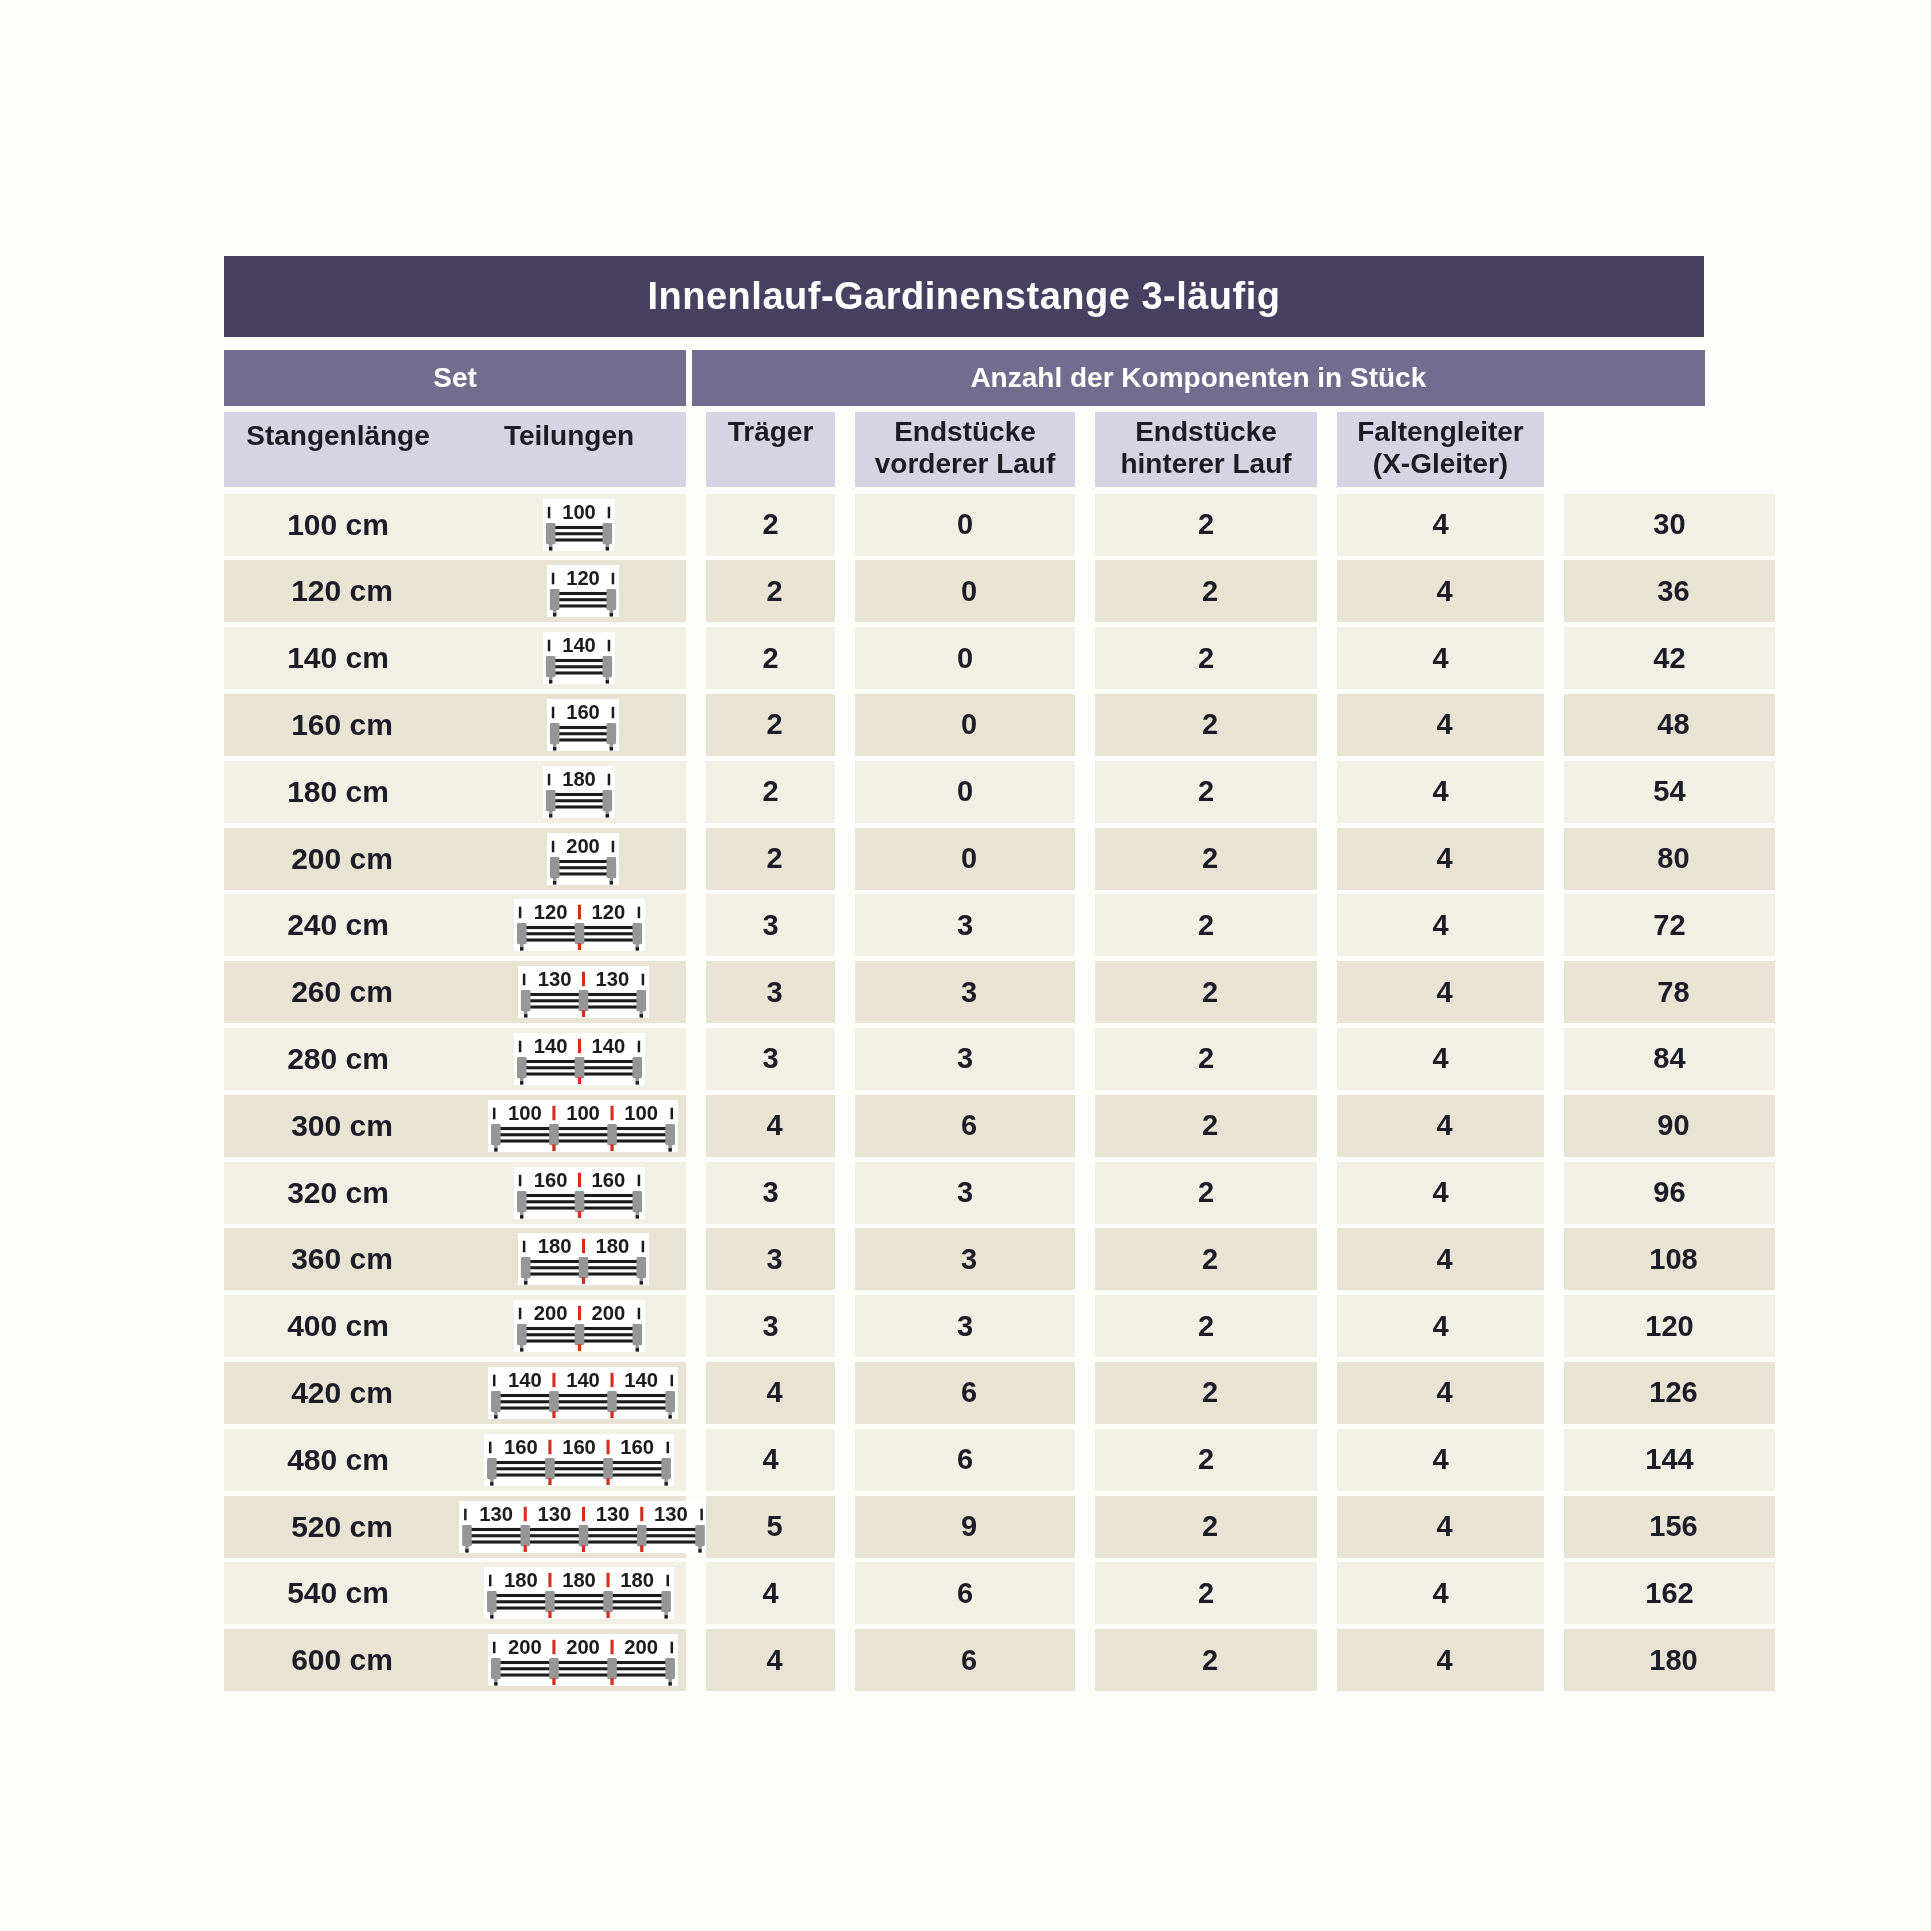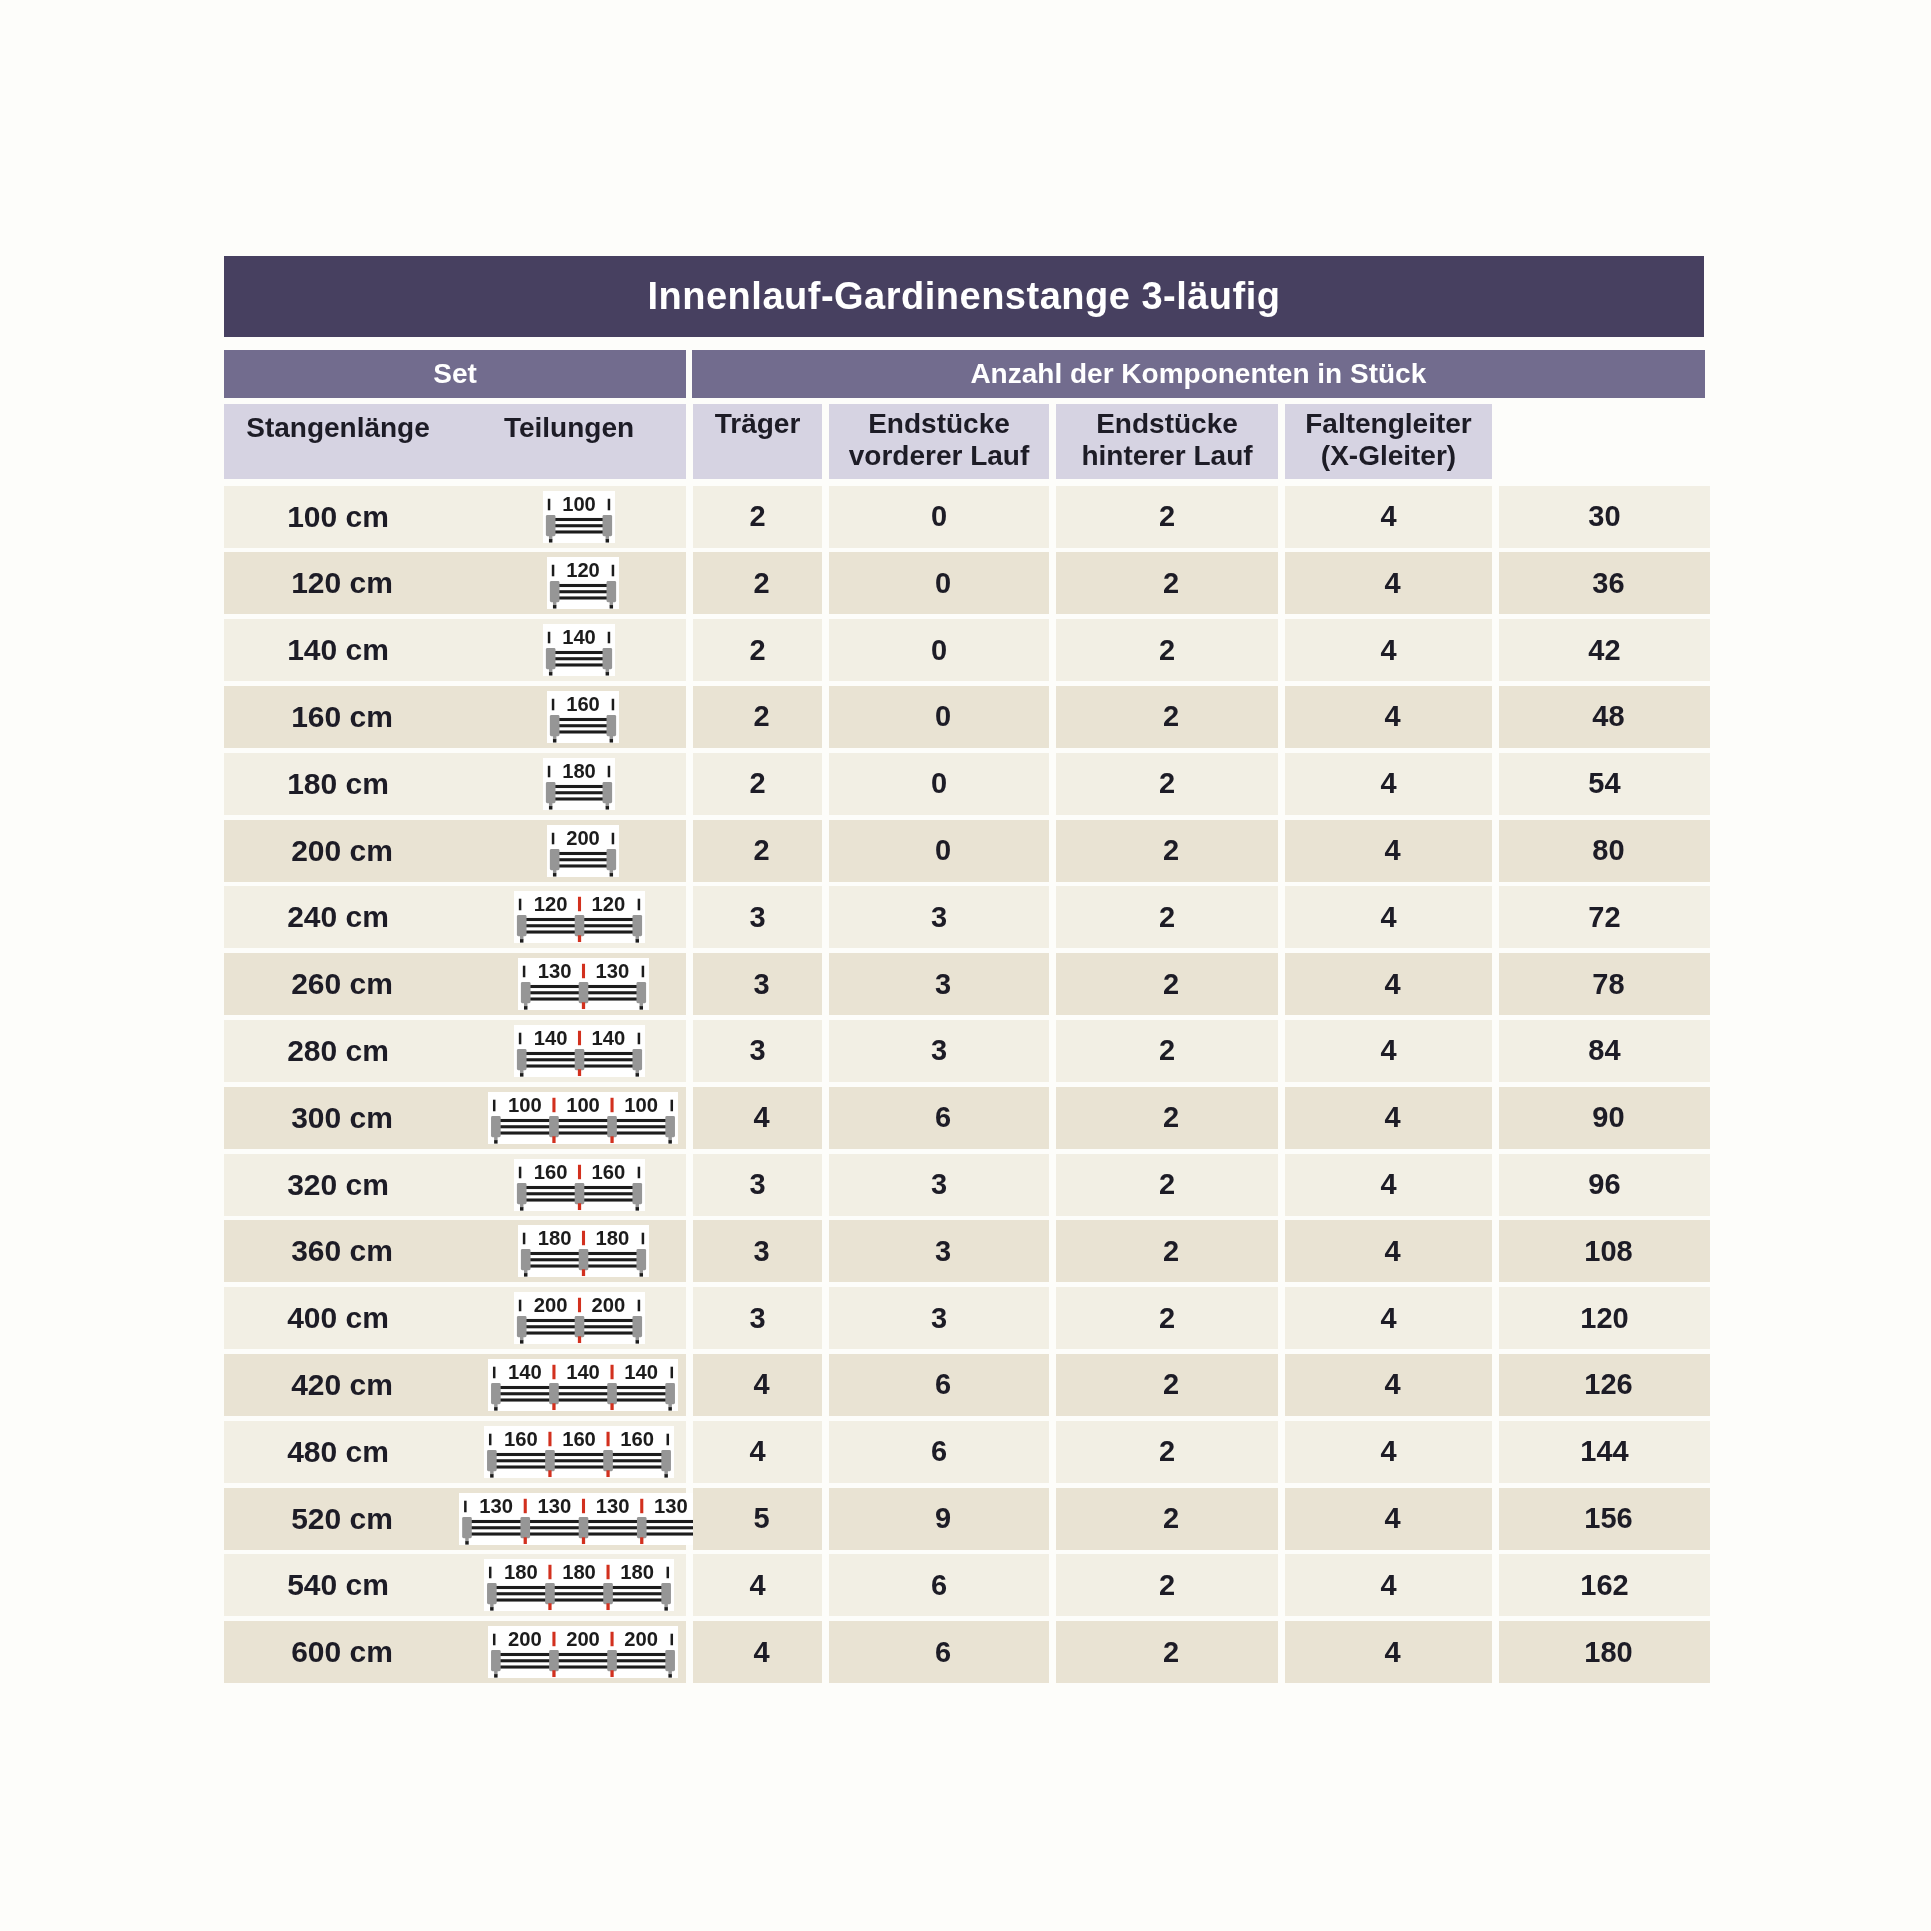--- a/index.html
+++ b/index.html
@@ -18,27 +18,27 @@
     color:#ffffff;font-size:38px;
     display:flex;align-items:center;justify-content:center;
     letter-spacing:0.5px;
     margin-bottom:13px;
   }
   .band{
     display:grid;grid-template-columns:462px 1013px;column-gap:5.8px;
     margin-bottom:5.8px;
   }
   .band-cell{
-    height:48px;background:var(--c-band,#726c8e);color:#ffffff;font-size:28px;
+    height:56px;background:var(--c-band,#726c8e);color:#ffffff;font-size:28px;
     display:flex;align-items:center;justify-content:center;
   }
   .grid-row{
     display:grid;
     grid-template-columns:462px 129px 220px 222px 207px 211px;
-    column-gap:7px;
+    column-gap:20px;
     border-radius:23px;
   }
   .chrow{margin-bottom:6.8px;}
   .ch{
     background:var(--c-colhead,#d6d3e2);
     height:75px;box-sizing:border-box;padding-top:4px;
     font-size:28px;line-height:32px;text-align:center;
   }
   .ch-set{display:grid;grid-template-columns:228px 234px;padding-top:8.7px;}
   .ch .line{display:block;}

